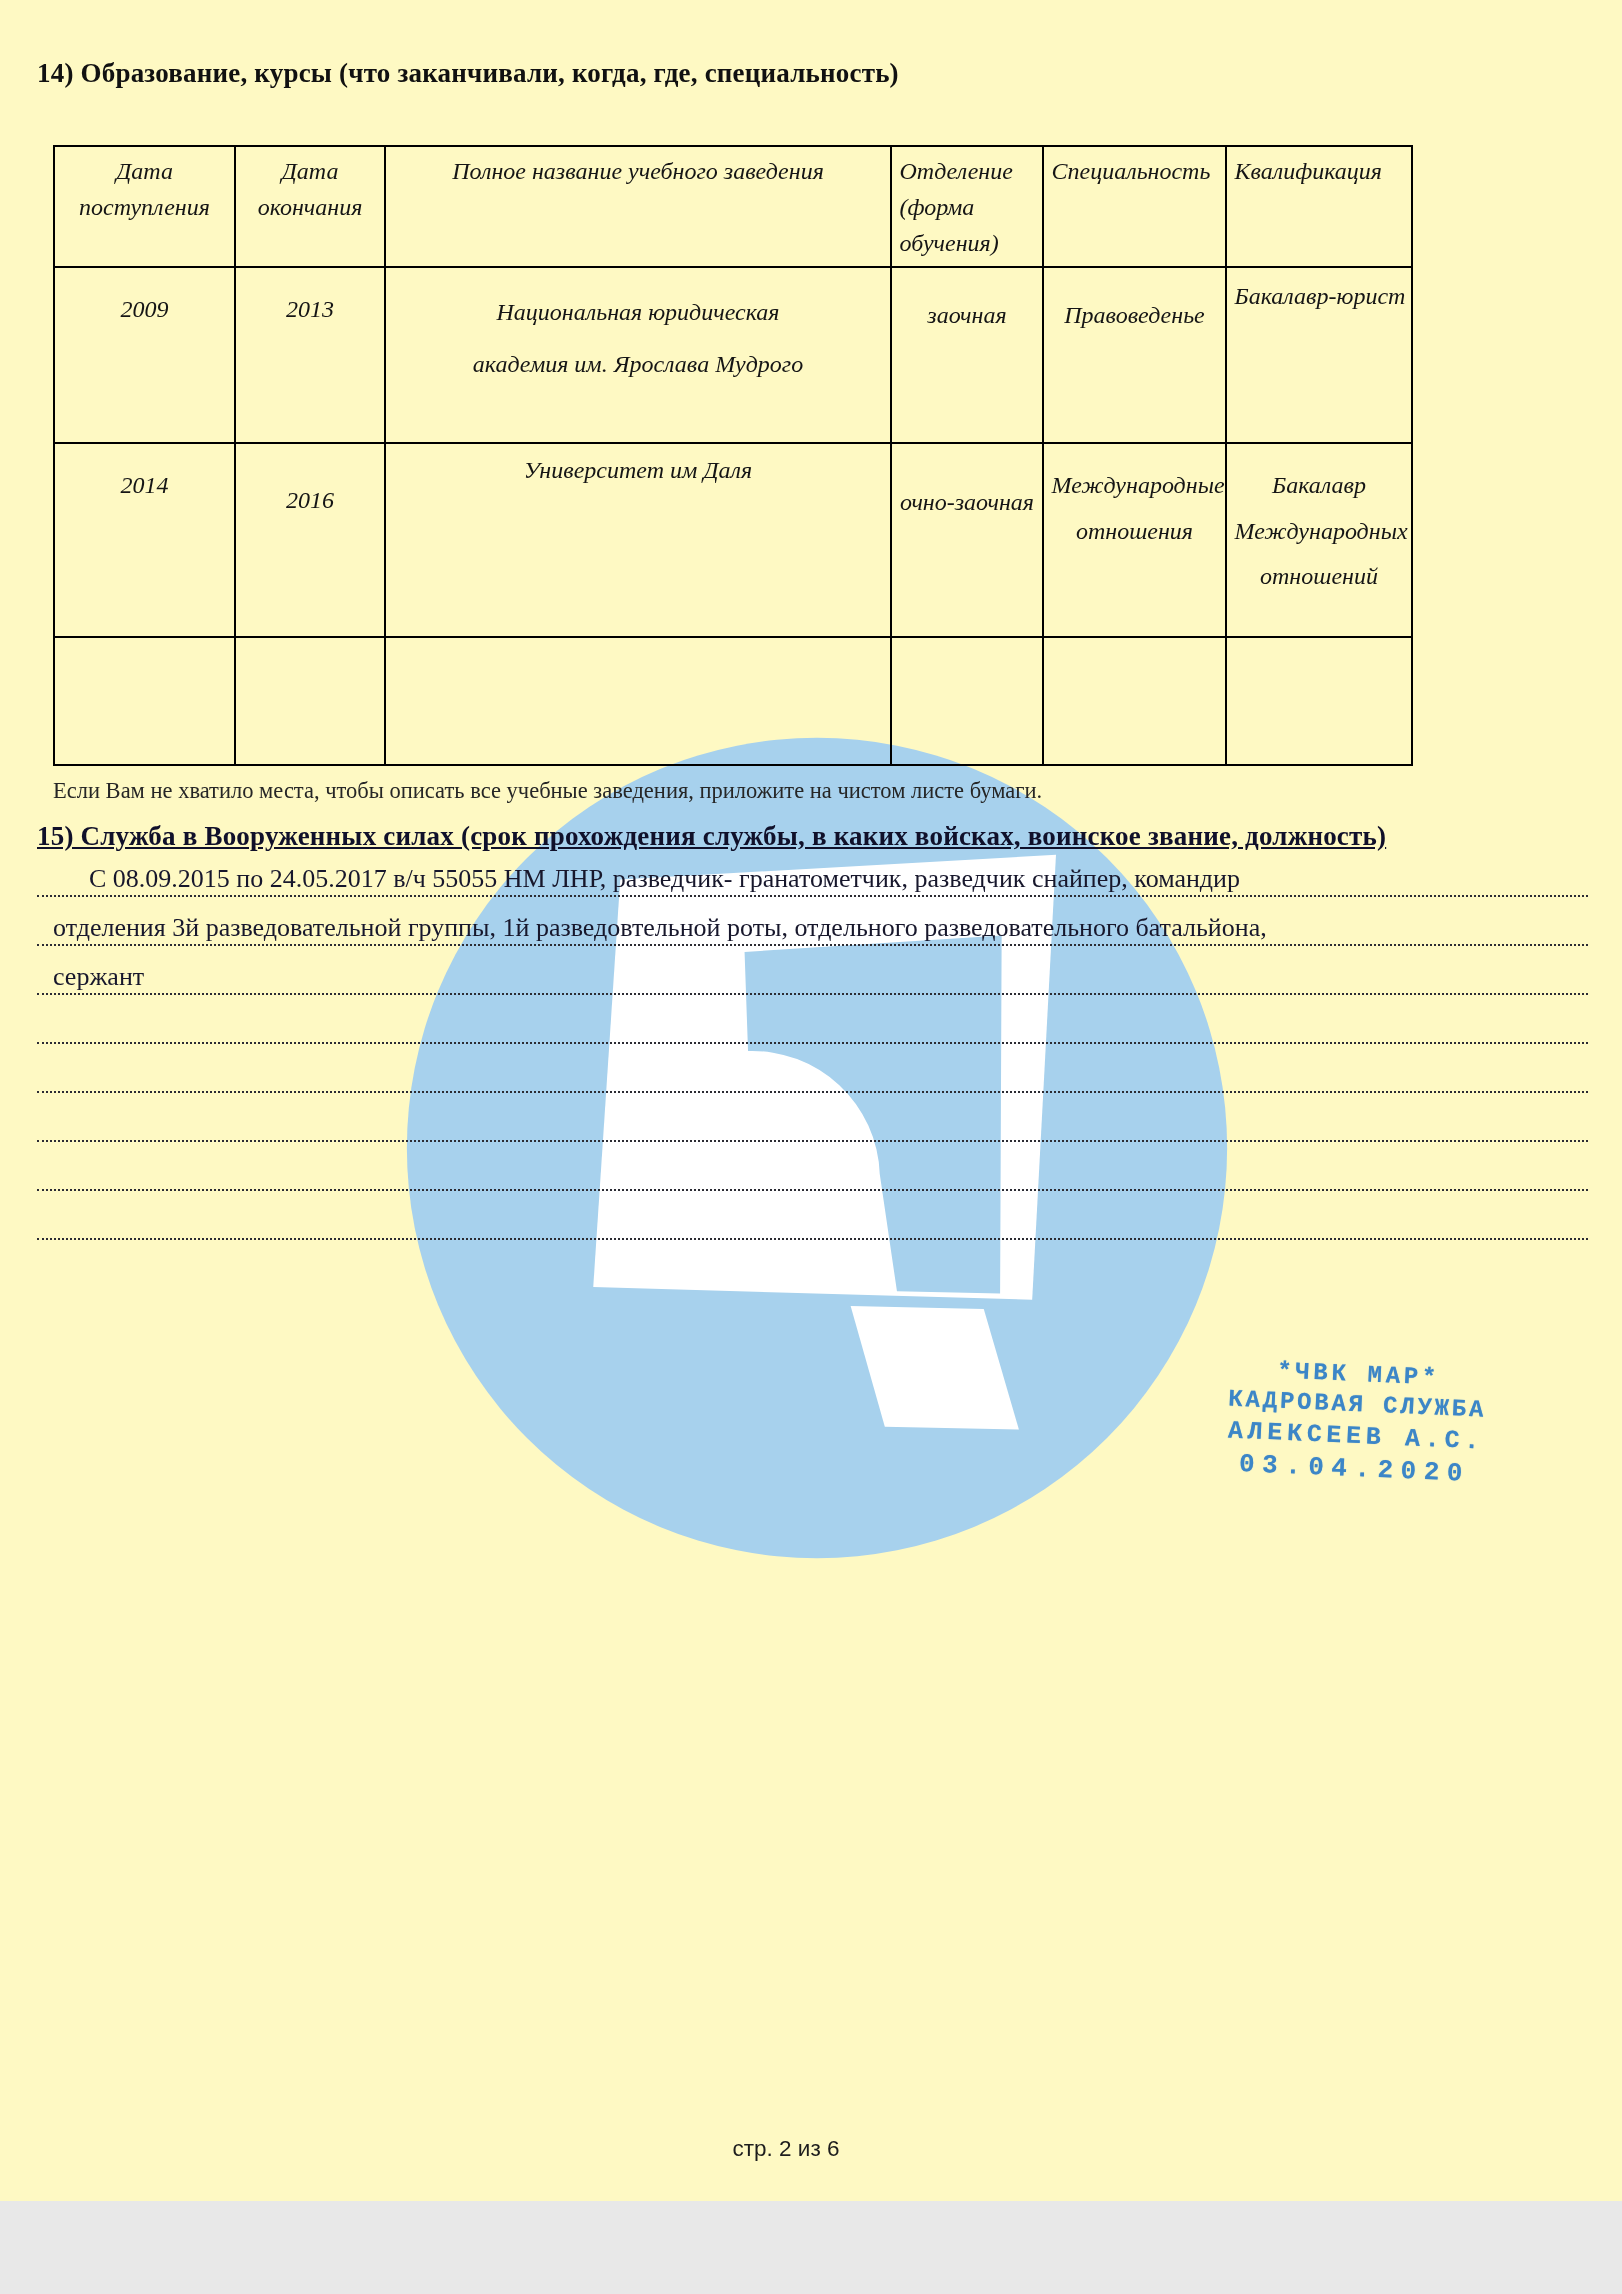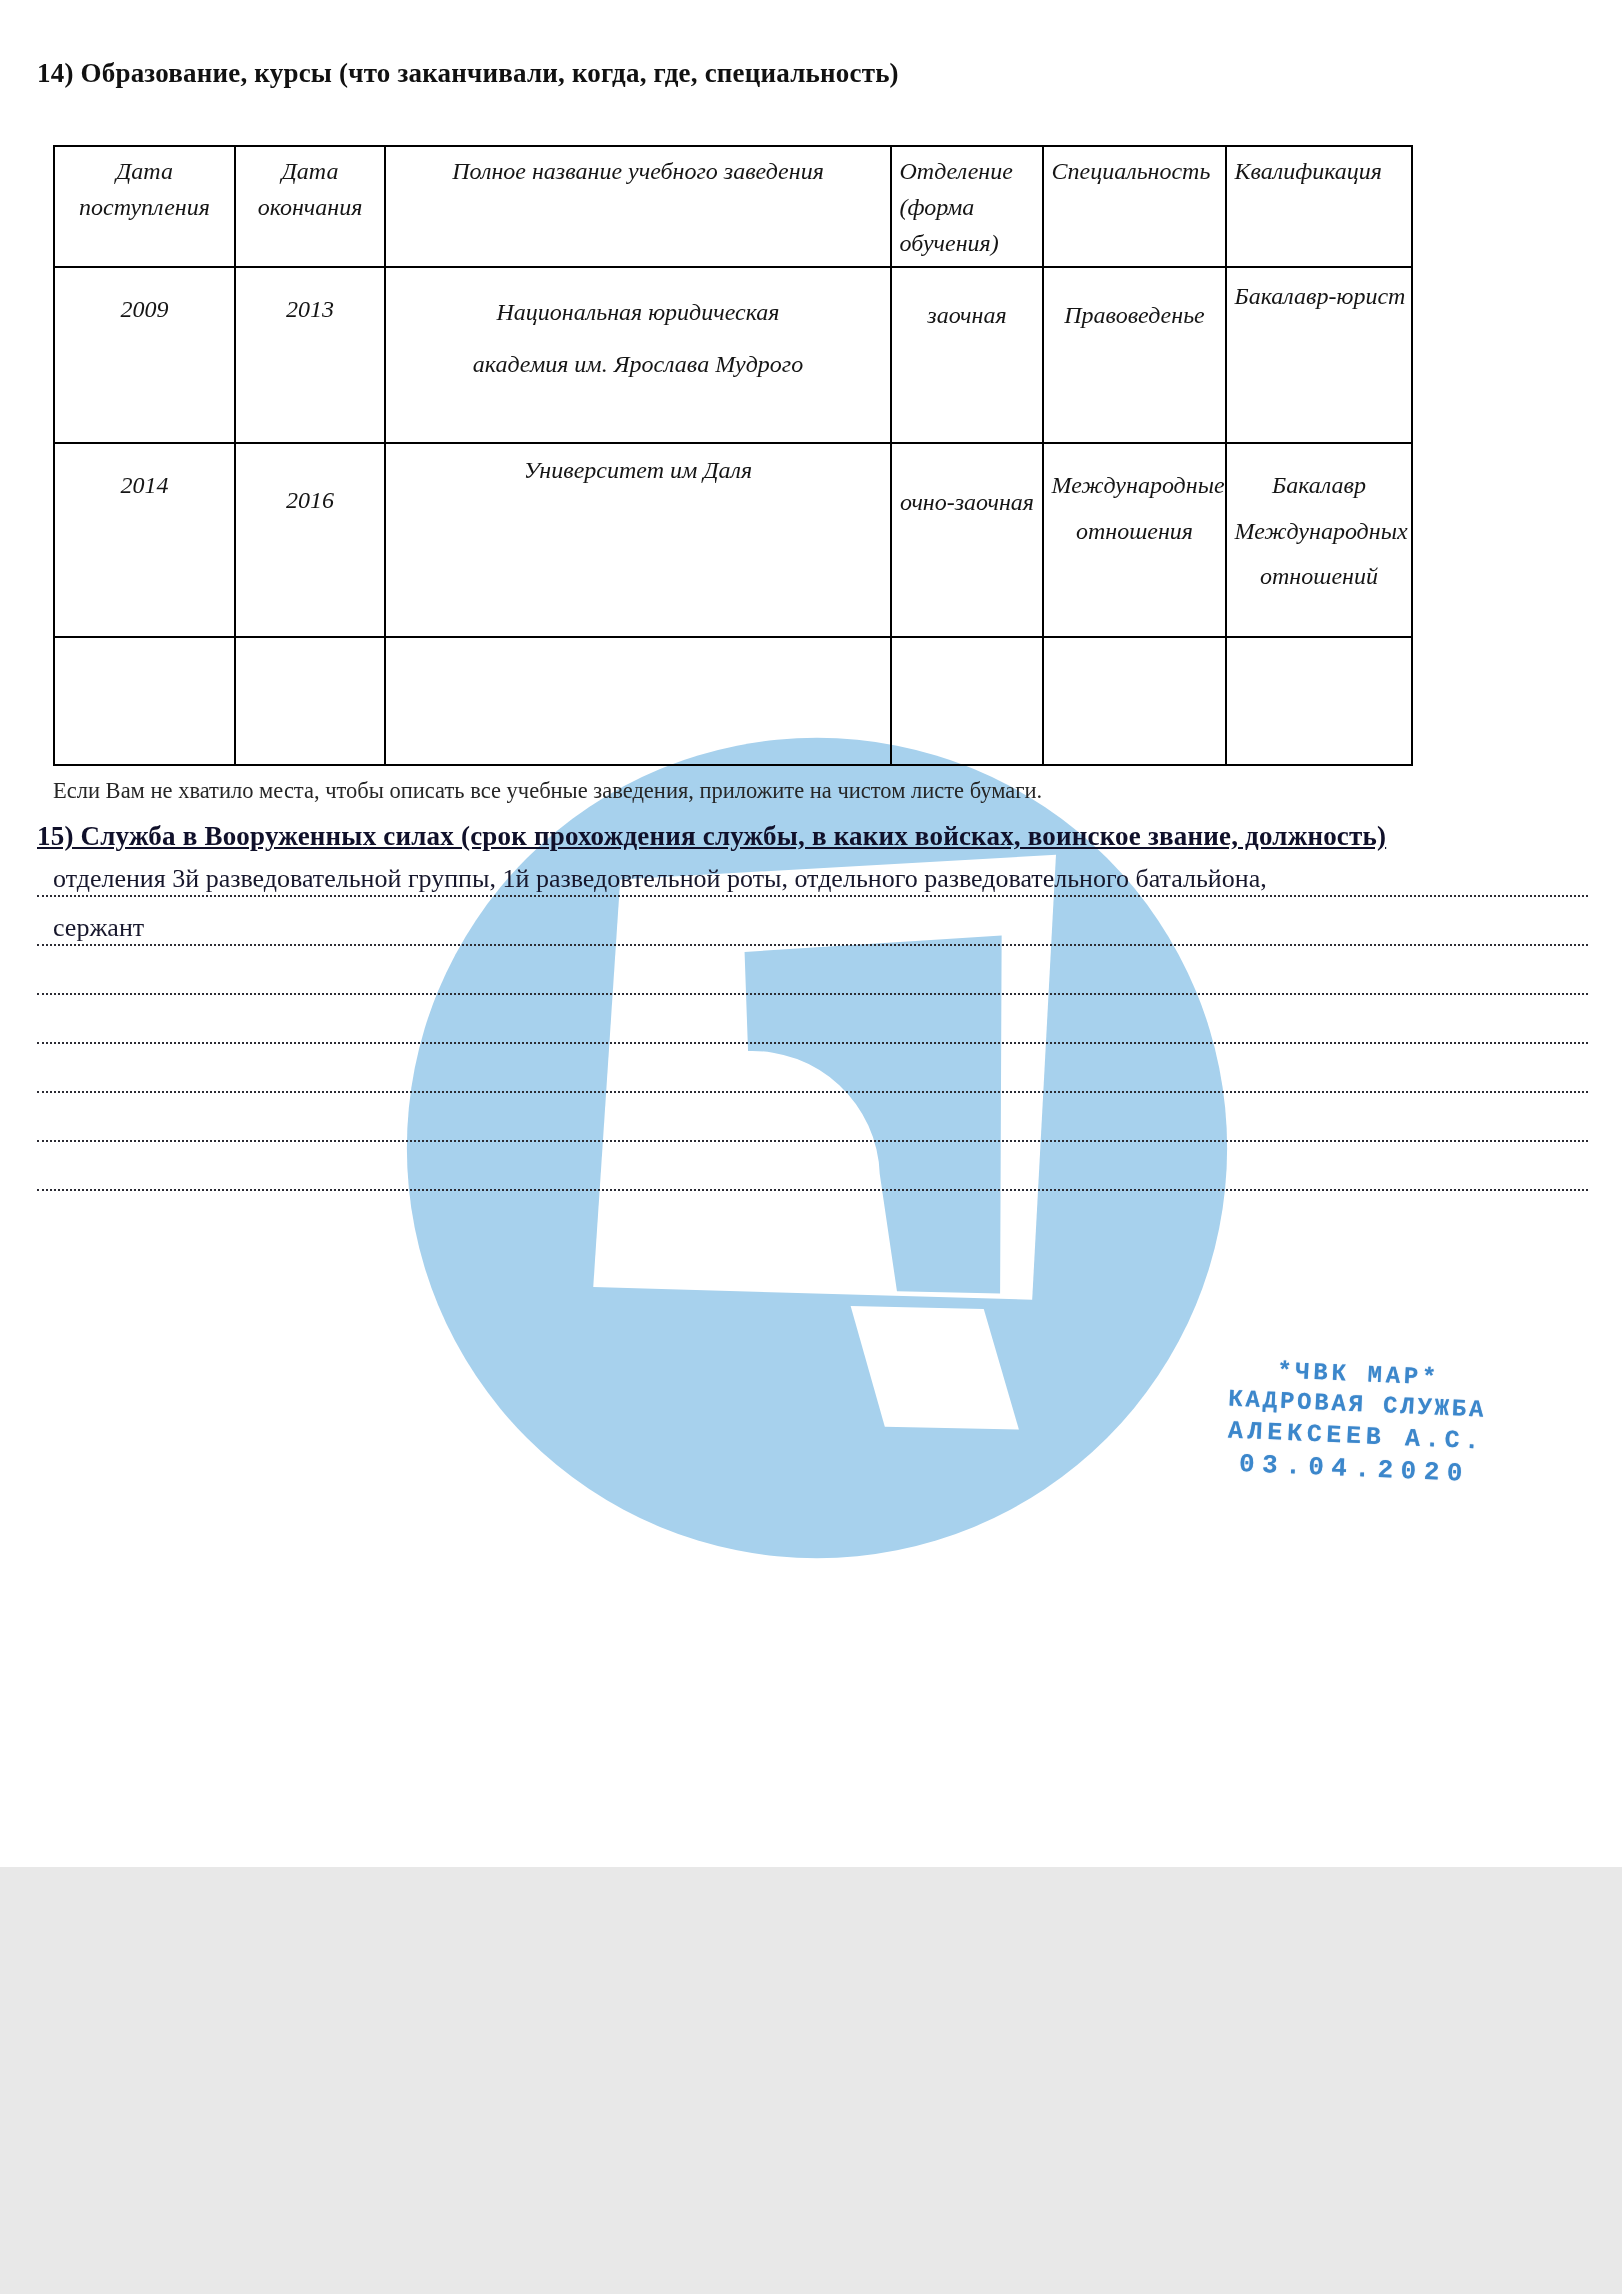--- a/index.html
+++ b/index.html
@@ -1,19 +1,19 @@
 <!DOCTYPE html>
 <html style="font-size:15px"><head>
 <meta charset="utf-8">
 <style>
   html,body{margin:0;padding:0;background:#e8e8e8;}
   .page{
     position:relative;
-    width:1623px;height:1867px;
-    background:#ffffff;
+    width:1623px;height:2201px;
+    background:#fef9c3;
     font-family:"Liberation Serif", serif;
     color:#1c1c1c;
     overflow:hidden;
     margin:0 auto;
   }
   
   .watermark{position:absolute;left:405px;top:736px;width:824px;height:824px;z-index:0;}
   
   .layer{position:relative;z-index:1;}
   .sec-title{
@@ -161,20 +161,21 @@
         <td></td>
       </tr>
     </tbody>
       </table>
 
     <div id="note">Если Вам не хватило места, чтобы описать все учебные заведения, приложите на чистом листе бумаги.</div>
 
     <div id="title15" class="sec-title">15) Служба в Вооруженных силах (срок прохождения службы, в каких войсках, воинское звание, должность)</div>
 
     <div id="entries">
+      <div class="entry-line ind55">С 08.09.2015 по 24.05.2017 в/ч 55055 НМ ЛНР, разведчик- гранатометчик, разведчик снайпер, командир</div>
       <div class="entry-line ind17">отделения 3й  разведовательной группы, 1й разведовтельной роты, отдельного разведовательного батальйона,</div>
       <div class="entry-line ind17">сержант</div>
       <div>
           <div class="entry-line"></div>
           <div class="entry-line"></div>
           <div class="entry-line"></div>
           <div class="entry-line"></div>
           <div class="entry-line"></div>
         </div>
     </div>

